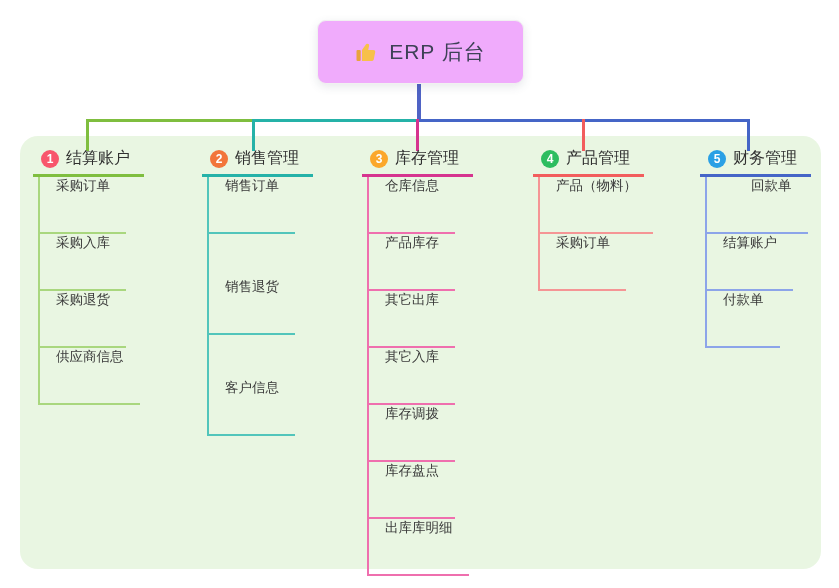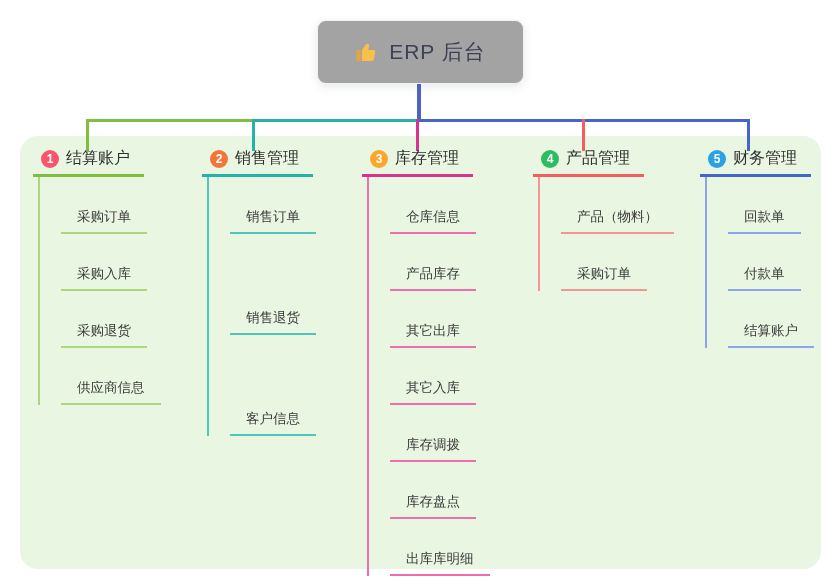--- a/index.html
+++ b/index.html
@@ -5,21 +5,21 @@
   html,body{margin:0;padding:0;}
   body{
     width:839px;height:588px;position:relative;overflow:hidden;
     background:#ffffff;
     font-family:"Liberation Sans","DejaVu Sans",sans-serif;
     color:#333;
   }
   
   .root-card{
     position:absolute;left:317px;top:20px;width:205px;height:62px;
-    background:#a3a3a3;border:1px solid #f1f1f1;border-radius:9px;
+    background:#f0abfc;border:1px solid #f1f1f1;border-radius:9px;
     box-shadow:0 3px 10px rgba(60,70,90,.12);
     display:flex;align-items:center;justify-content:center;gap:10px;
   }
   .root-label{font-size:21px;font-weight:500;color:#3d4156;letter-spacing:1px;}
   .root-icon{width:24px;height:24px;display:inline-block;}
   
   .stem{position:absolute;left:417px;top:82px;width:4px;height:39px;}
   .seg{position:absolute;top:119px;height:3px;}
   .seg-0{left:86px;width:167px;}
   .seg-1{left:253px;width:166px;}
@@ -52,23 +52,22 @@
     color:#fff;font-size:12px;font-weight:bold;line-height:18px;
     text-align:center;background:#999;
   }
   .heading-label{font-size:16px;color:#303030;white-space:nowrap;}
   .children{
     list-style:none;margin:0;padding:0;
     display:flex;flex-direction:column;align-items:flex-start;
     border-left:2px solid #ccc;margin-left:5px;
   }
   .children li{
-    height:55px;display:flex;align-items:flex-end;
+    height:55px;display:flex;align-items:flex-start;
     border-bottom:2px solid #7f1d1d;
-    margin-left:21px;
   }
   .children li span{
     padding:0 16px 6px 16px;font-size:13.5px;color:#3a3a3a;white-space:nowrap;
   }
 </style>
 </head>
 <body>
 
 <div class="panel" style="background: rgb(233, 246, 226);"></div>
 
@@ -178,24 +177,24 @@
         </li>
       </ul>
   </div>
 
   <div class="branch branch-4">
     <div class="heading" style="border-bottom-color: rgb(69, 101, 199);">
       <span class="badge" style="background: rgb(42, 160, 229);">5</span>
       <span class="heading-label">财务管理</span>
     </div>
     <ul class="children" style="border-left-color: rgb(140, 164, 233);">
+        <li style="border-bottom-color: rgb(140, 164, 233); padding-left: 28px;">
+          <span>回款单</span>
+        </li>
         <li style="border-bottom-color: rgb(140, 164, 233);">
-          <span>回款单</span>
+          <span>结算账户</span>
         </li>
         <li style="border-bottom-color: rgb(140, 164, 233);">
           <span>付款单</span>
         </li>
-        <li style="border-bottom-color: rgb(140, 164, 233);">
-          <span>结算账户</span>
-        </li>
       </ul>
   </div>
 </div>
 
 </body></html>

